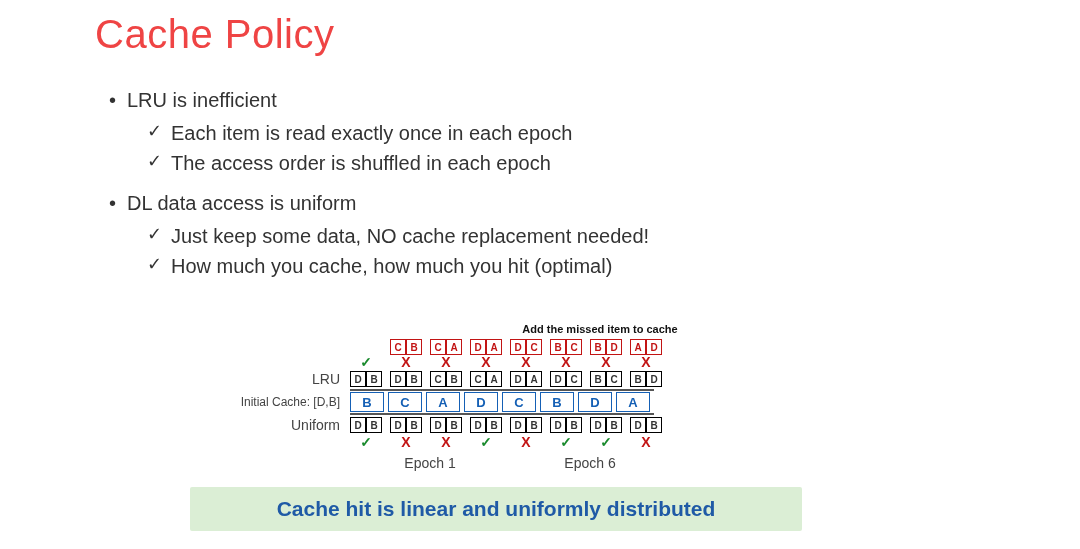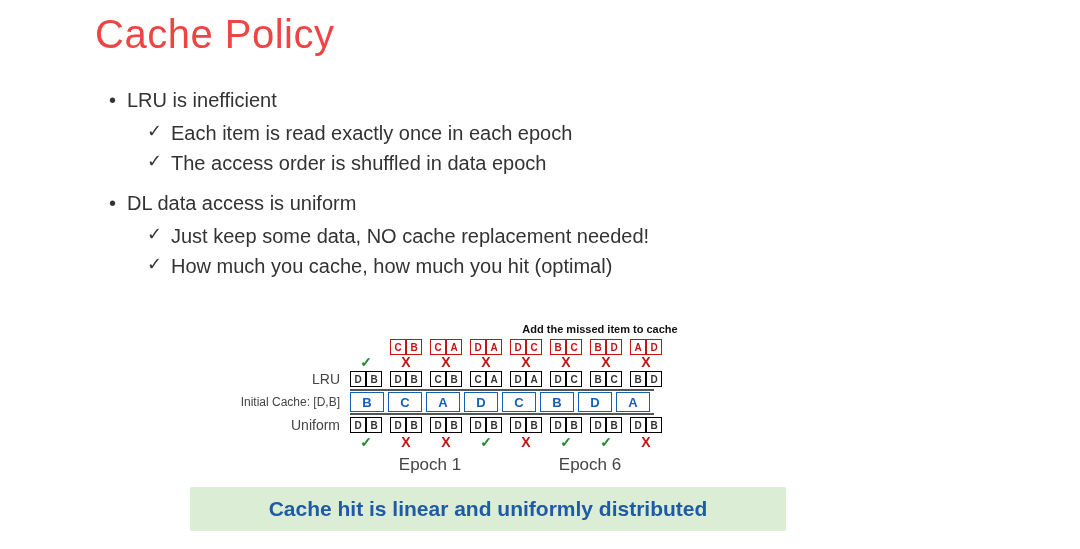--- a/index.html
+++ b/index.html
@@ -22,37 +22,37 @@
   .box{display:inline-flex;align-items:center;justify-content:center;width:14px;height:14px;border:1px solid #000;font-size:10px;font-weight:700;background:#fff}
   .seq .box{border:1.5px solid #1560b5;color:#1560b5;width:32px;height:18px;font-size:13px;margin-right:4px}
   .seqwrap{display:flex}
   .seqline{border-top:2px solid #555;border-bottom:2px solid #555;padding:1px 0}
   .marks{display:flex;gap:8px;margin-left:0}
   .mark{width:32px;text-align:center;font-size:14px;font-weight:700;line-height:14px}
   .hit{color:#1a8a2d}
   .miss{color:#c21414}
   .topBoxes{display:flex;gap:8px;margin-left:180px}
   .topBoxes .db{display:flex}
-  .epoch{display:flex;margin-left:180px;margin-top:6px;font-size:17px;color:#444;font-weight:300}
+  .epoch{display:flex;margin-left:180px;margin-top:6px;font-size:14px;color:#444;font-weight:300}
   .epoch span{display:inline-block;width:160px;text-align:center}
-  .banner{position:absolute;left:190px;bottom:18px;width:596px;background:#dbeed5;color:#1f5aa6;font-size:21px;font-weight:600;text-align:center;padding:10px 0;border-radius:2px}
+  .banner{position:absolute;left:190px;bottom:18px;width:596px;background:#dbeed5;color:#1f5aa6;font-size:21px;font-weight:600;text-align:center;padding:10px 8px;border-radius:2px}
 </style>
 </head>
 <body>
 
 <div class="slide">
 
   <h1 class="title">Cache Policy</h1>
 
   <ul class="bul">
     <li>
       <span>LRU is inefficient</span>
       <ul class="sub">
         <li>Each item is read exactly once in each epoch</li>
-        <li>The access order is shuffled in data epoch</li>
+        <li>The access order is shuffled in each epoch</li>
       </ul>
     </li>
     <li>
       <span>DL data access is uniform</span>
       <ul class="sub">
         <li>Just keep some data, NO cache replacement needed!</li>
         <li>How much you cache, how much you hit (optimal)</li>
       </ul>
     </li>
   </ul>

